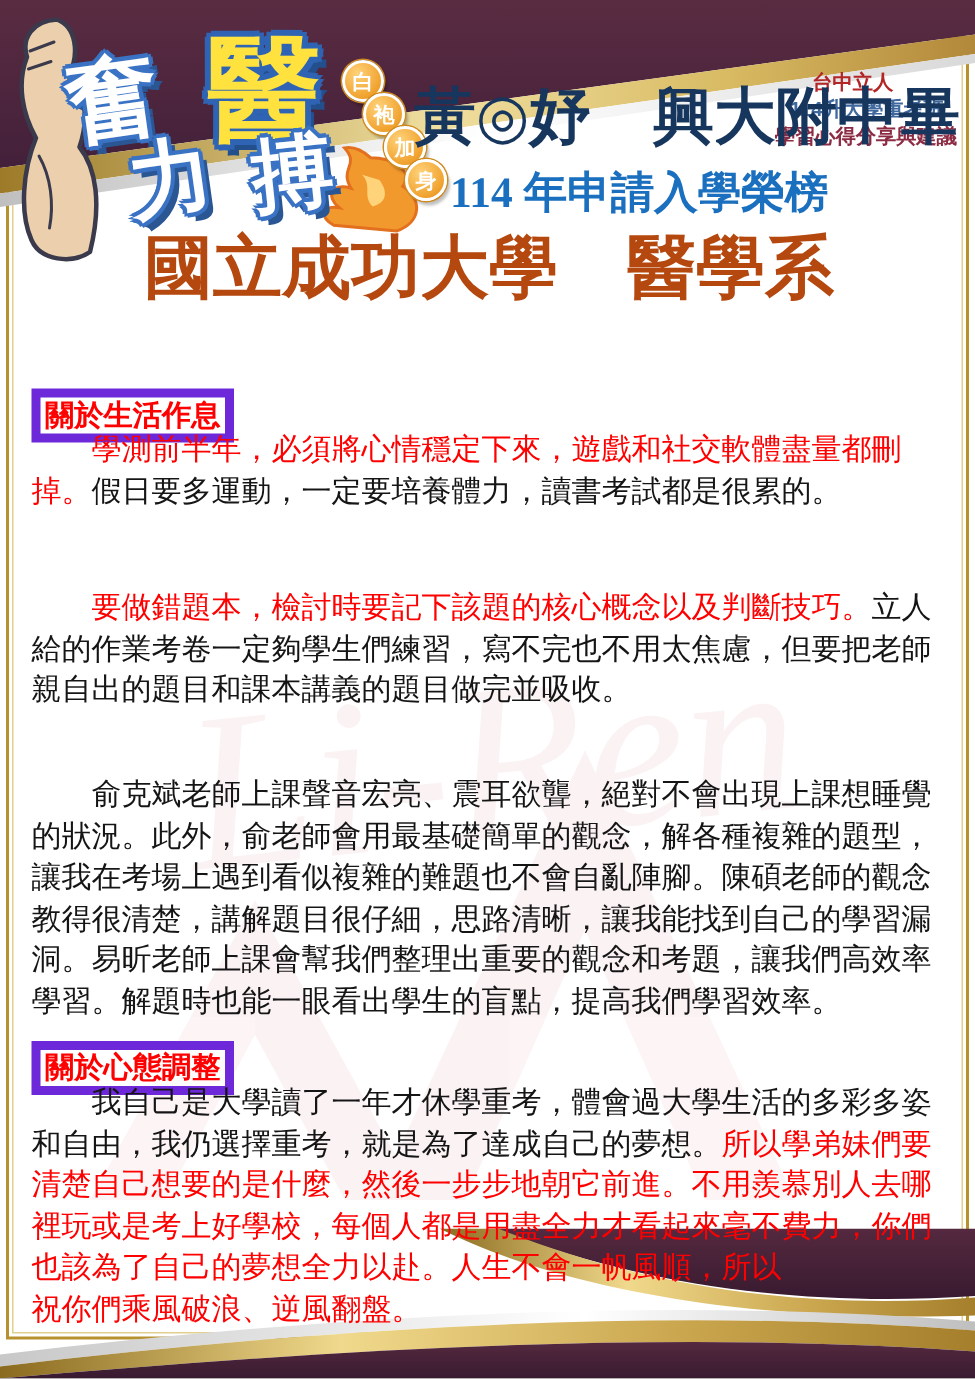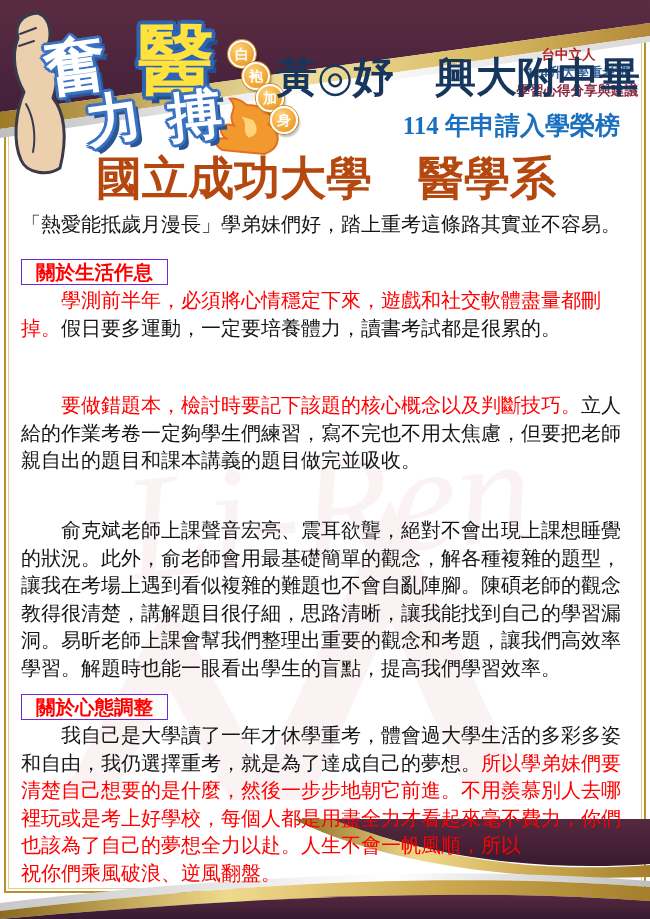--- a/index.html
+++ b/index.html
@@ -53,37 +53,37 @@
   .school-line{position:absolute;top:31px;right:12px;z-index:7;font-size:13.5px;font-weight:bold;white-space:pre;}
   .school-line .s1{color:#b42525;margin-left:28px;}
   .school-line .s2{color:#3e689e;margin-left:13px;}
   .school-line .s3{color:#8c2b44;margin-left:3px;}
   .student-name{
     position:absolute;top:50px;right:10px;z-index:7;
     font-family:"Liberation Serif","DejaVu Serif",serif;
     font-weight:900;font-size:41px;color:#17365d;white-space:pre;letter-spacing:0px;
   }
   .honor-line{
-    position:absolute;top:109px;left:300px;width:320px;text-align:right;z-index:7;
-    font-family:"Liberation Serif","DejaVu Serif",serif;
-    font-weight:900;font-size:25px;color:#1a6fbe;
+    position:absolute;top:109px;left:300px;width:320px;text-align:left;z-index:7;
+    font-family:"Liberation Serif","DejaVu Serif",serif;
+    font-weight:900;font-size:29px;color:#1a6fbe;
   }
   .main-title{
     position:absolute;top:148px;left:20px;width:612px;text-align:center;z-index:7;
     font-family:"Liberation Serif","DejaVu Serif",serif;
     font-weight:900;font-size:46px;color:#b5480f;white-space:pre;
   }
   
   .intro{
     position:absolute;top:211px;left:21px;width:608px;z-index:7;
     font-size:20px;line-height:27px;color:#151515;
   }
   .section-label{
     position:absolute;left:21px;z-index:7;display:inline-block;
-    border:1px solid #6d28d9;padding:0 14px;line-height:24px;
+    border:6px solid #6d28d9;padding:0 3px;line-height:24px;
     font-size:19.5px;font-weight:bold;color:#ff0000;background:rgba(255,255,255,.6);
   }
   .section-para{
     position:absolute;left:21px;width:604px;z-index:7;
     font-size:20px;line-height:27.5px;white-space:pre-wrap;
   }
   .lbl1{top:259px;} .para1{top:287px;}
   .lbl2{top:364px;} .para2{top:392px;}
   .lbl3{top:489px;} .para3{top:517px;}
   .lbl4{top:694px;} .para4{top:722px;}
@@ -191,21 +191,20 @@
 
   <div class="school-line">
     <span class="s1">台中立人</span>
     <span class="s2">114升大學重考班</span>
     <span class="s3">學習心得分享與建議</span>
   </div>
   <div class="student-name">黃◎妤　興大附中畢</div>
   <div class="honor-line">114 年申請入學榮榜</div>
   <div class="main-title">國立成功大學　醫學系</div>
 
-  <div class="intro">「熱愛能抵歲月漫長」學弟妹們好，踏上重考這條路其實並不容易。</div>
 
   <div class="section-label lbl1">關於生活作息</div>
   <div class="section-para para1"><span class="seg-red">　　學測前半年，必須將心情穩定下來，遊戲和社交軟體盡量都刪掉。</span><span class="seg-black">假日要多運動，一定要培養體力，讀書考試都是很累的。</span></div>
 
   <div class="section-para para2"><span class="seg-red">　　要做錯題本，檢討時要記下該題的核心概念以及判斷技巧。</span><span class="seg-black">立人給的作業考卷一定夠學生們練習，寫不完也不用太焦慮，但要把老師親自出的題目和課本講義的題目做完並吸收。</span></div>
 
   <div class="section-para para3"><span class="seg-black">　　俞克斌老師上課聲音宏亮、震耳欲聾，絕對不會出現上課想睡覺的狀況。此外，俞老師會用最基礎簡單的觀念，解各種複雜的題型，讓我在考場上遇到看似複雜的難題也不會自亂陣腳。陳碩老師的觀念教得很清楚，講解題目很仔細，思路清晰，讓我能找到自己的學習漏洞。易昕老師上課會幫我們整理出重要的觀念和考題，讓我們高效率學習。解題時也能一眼看出學生的盲點，提高我們學習效率。</span></div>
 
   <div class="section-label lbl4">關於心態調整</div>
   <div class="section-para para4"><span class="seg-black">　　我自己是大學讀了一年才休學重考，體會過大學生活的多彩多姿和自由，我仍選擇重考，就是為了達成自己的夢想。</span><span class="seg-red">所以學弟妹們要清楚自己想要的是什麼，然後一步步地朝它前進。不用羨慕別人去哪裡玩或是考上好學校，每個人都是用盡全力才看起來毫不費力，你們也該為了自己的夢想全力以赴。人生不會一帆風順，所以

